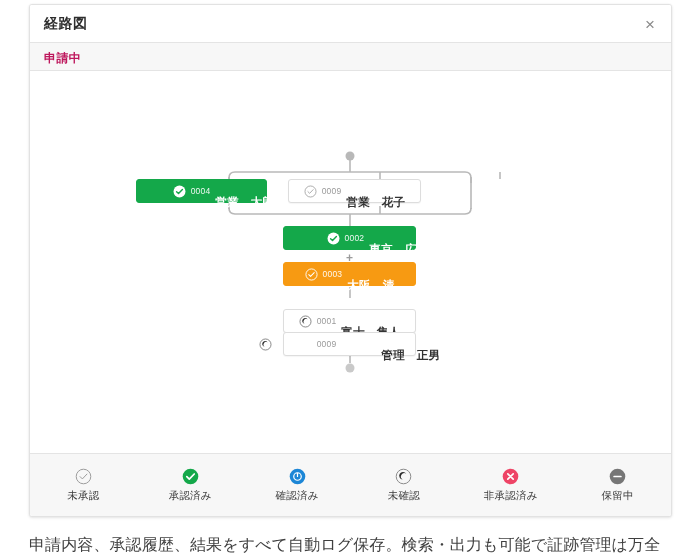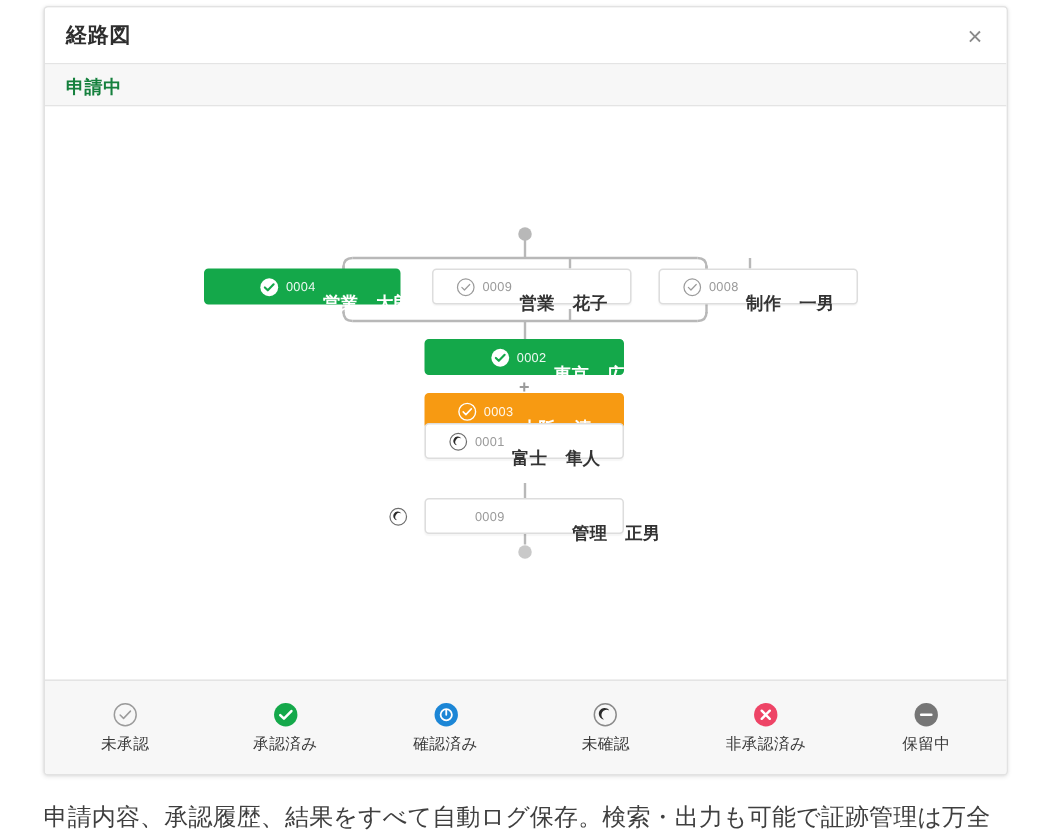--- a/index.html
+++ b/index.html
@@ -72,21 +72,21 @@
     height: 28px;
     background: #f7f7f7;
     border-bottom: 1px solid #e4e4e4;
   }
   .statusbar .status-text {
     position: absolute;
     left: 14px;
     top: 7px;
     font-size: 12px;
     font-weight: bold;
-    color: #15803d;
+    color: #be185d;
     letter-spacing: 0.4px;
   }
 
   
   .canvas {
     position: relative;
     width: 100%;
     height: 382px;
     background: #ffffff;
     overflow: hidden;
@@ -250,28 +250,20 @@
 
       <div class="node" style="left:258px; top:108px; width:133px;">
         <svg class="ic" viewBox="0 0 24 24">
           <circle cx="12" cy="12" r="10.2" fill="none" stroke="#9b9b9b" stroke-width="1.5"></circle>
           <path d="M7.2 12.2 L10.4 15.4 L16.9 8.6" fill="none" stroke="#9b9b9b" stroke-width="1.5" stroke-linecap="round" stroke-linejoin="round"></path>
         </svg>
         <span class="nid">0009</span>
         <span class="nname">営業　花子</span>
       </div>
 
-      <div class="node" style="left:409px; top:108px; width:133px;">
-        <svg class="ic" viewBox="0 0 24 24">
-          <circle cx="12" cy="12" r="10.2" fill="none" stroke="#9b9b9b" stroke-width="1.5"></circle>
-          <path d="M7.2 12.2 L10.4 15.4 L16.9 8.6" fill="none" stroke="#9b9b9b" stroke-width="1.5" stroke-linecap="round" stroke-linejoin="round"></path>
-        </svg>
-        <span class="nid">0008</span>
-        <span class="nname">制作　一男</span>
-      </div>
 
       <div class="node green" style="left:253px; top:155px; width:133px;justify-content:center;">
         <svg class="ic" viewBox="0 0 24 24">
           <circle cx="12" cy="12" r="11" fill="#ffffff"></circle>
           <path d="M6.6 12.3 L10.2 15.8 L17.4 8.4" fill="none" stroke="#14a84a" stroke-width="2.6" stroke-linecap="round" stroke-linejoin="round"></path>
         </svg>
         <span class="nid">0002</span>
         <span class="nname">東京　広</span>
       </div>
 
@@ -279,21 +271,21 @@
 
       <div class="node orange" style="left:253px; top:191px; width:133px;">
         <svg class="ic" viewBox="0 0 24 24">
           <circle cx="12" cy="12" r="10.3" fill="none" stroke="#ffffff" stroke-width="1.7"></circle>
           <path d="M7.0 12.2 L10.3 15.5 L17.0 8.5" fill="none" stroke="#ffffff" stroke-width="1.9" stroke-linecap="round" stroke-linejoin="round"></path>
         </svg>
         <span class="nid">0003</span>
         <span class="nname">大阪　清</span>
       </div>
 
-      <div class="node" style="left:253px; top:211px; width:133px;">
+      <div class="node" style="left:253px; top:238px; width:133px;">
         <svg class="ic" viewBox="0 0 24 24">
           <circle cx="12" cy="12" r="10.2" fill="none" stroke="#6f6f6f" stroke-width="1.5"></circle>
           <path d="M15.8 8.0 a5.4 5.4 0 1 0 -5.0 8.4 a4.3 4.3 0 0 1 5.0 -8.4 z" fill="#2b2b2b"></path>
         </svg>
         <span class="nid">0001</span>
         <span class="nname">富士　隼人</span>
       </div>
 
       <div class="node" style="left:253px; top:261px; width:133px;gap:45px;">
         <svg class="ic" viewBox="0 0 24 24">

